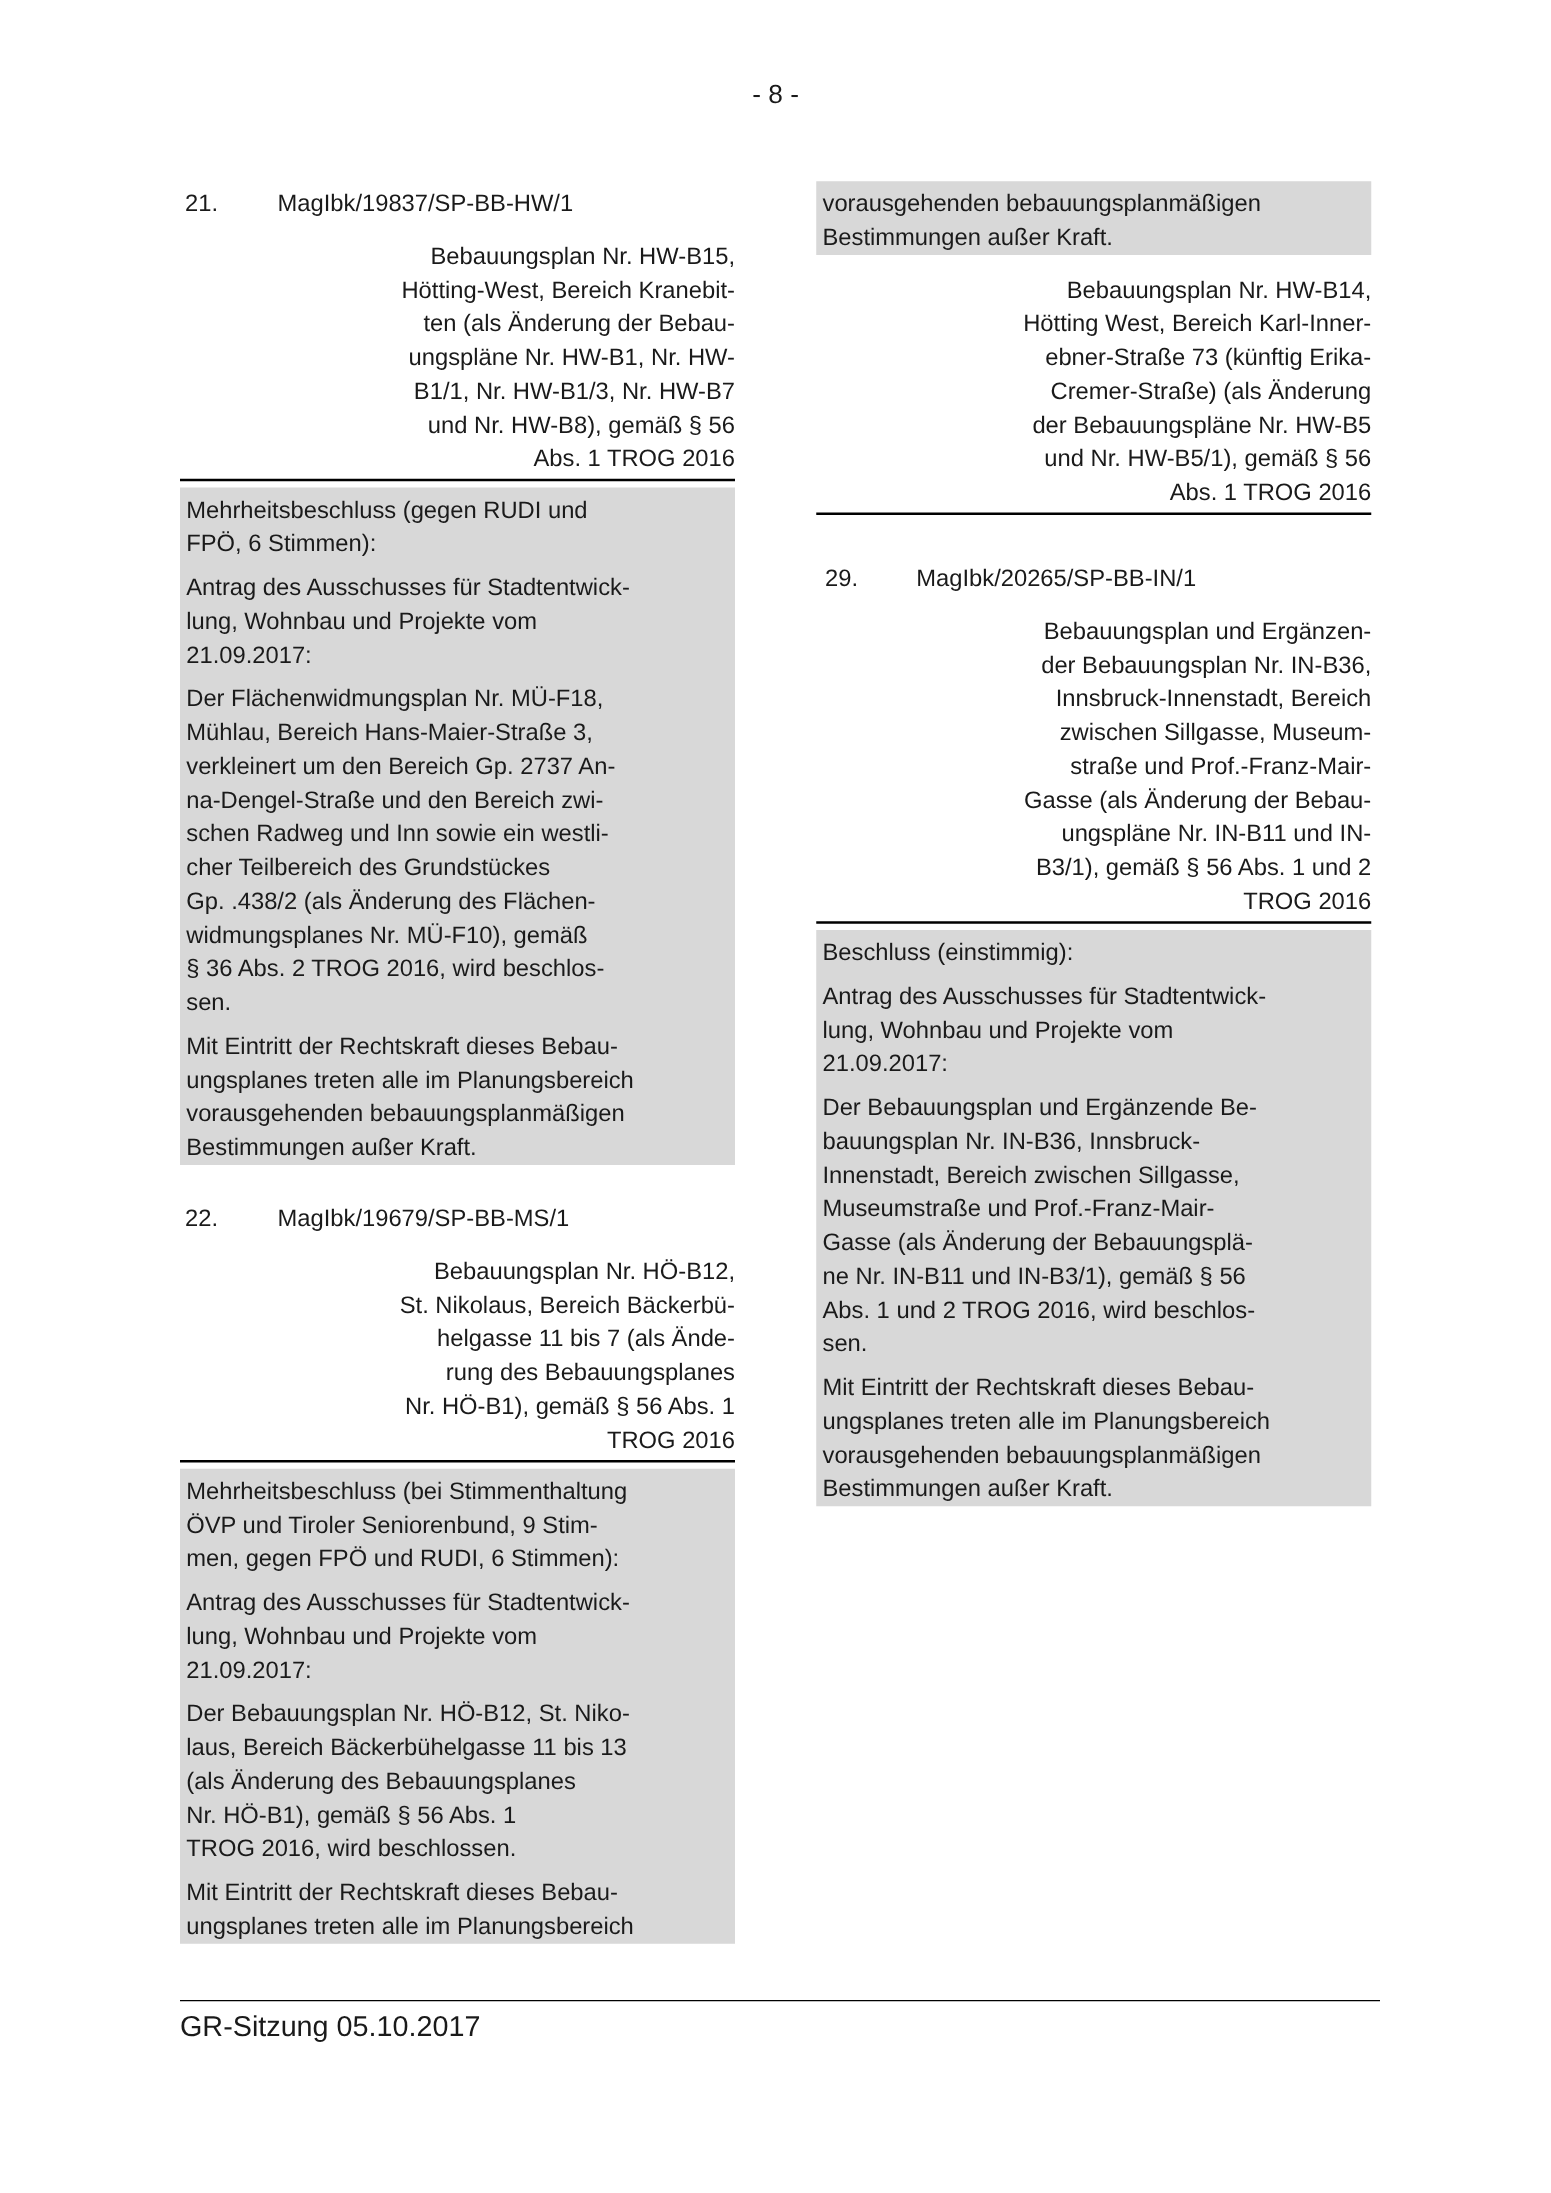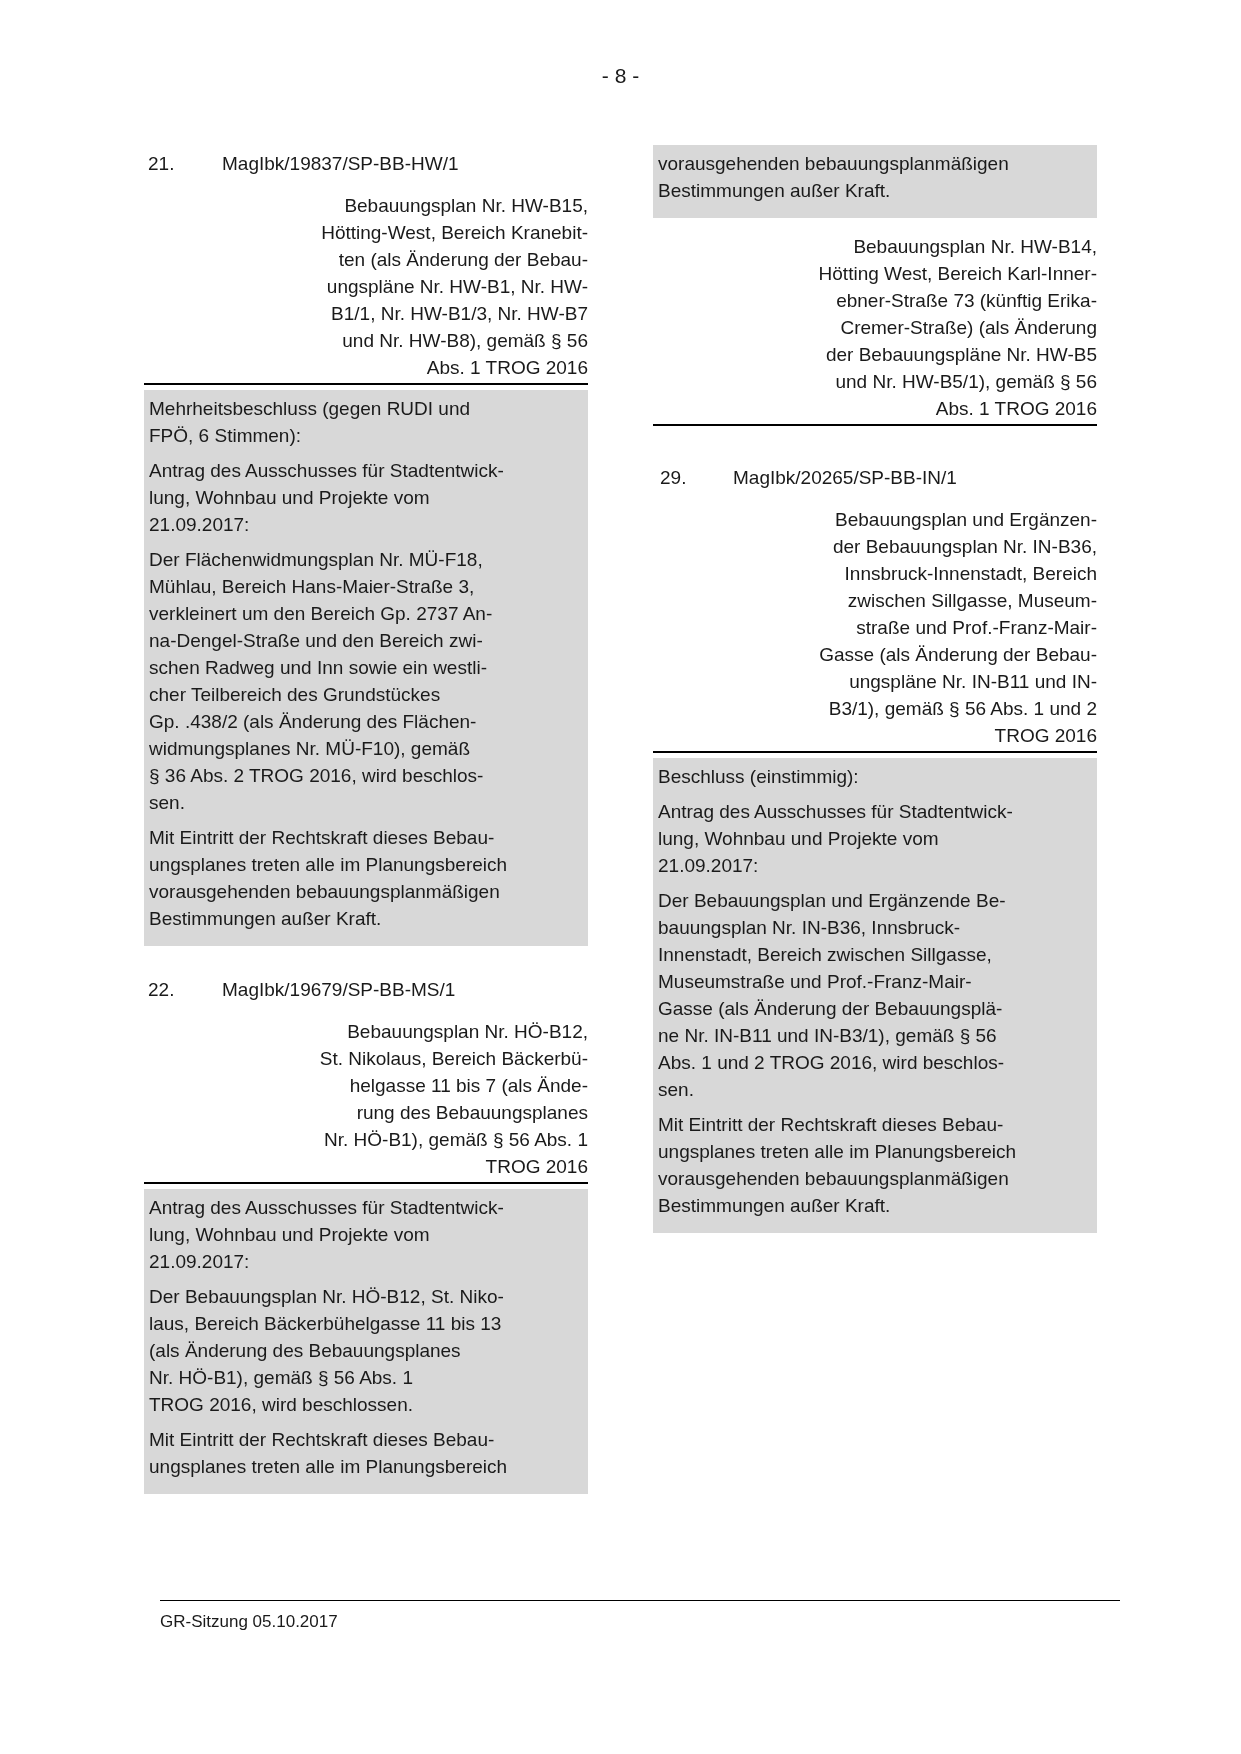--- a/index.html
+++ b/index.html
@@ -46,38 +46,37 @@
   .rule {
     border: 0;
     border-top: 2px solid #000000;
     margin: 2px 0 0 0;
     width: 100%;
   }
 
   .decision {
     margin-top: 5px;
     background: #d8d8d8;
-    padding: 5px 6px 14px 5px;
+    padding: 5px 6px 0 5px;
   }
   .decision p { margin: 0; white-space: pre-line; }
   .decision p + p { margin-top: 8px; }
   .decision-cont { margin-top: 0; }
 
   .item-22 { margin-top: 30px; }
   .item-23 { margin-top: 11px; }
   .item-24 { margin-top: 38px; }
 
   .footer {
     position: absolute;
     left: 144px;
     top: 1600px;
     width: 960px;
-    font-size: 17px;
+    font-size: 23px;
     line-height: 27px;
-    margin-left: 16px;
   }
   .footer-rule {
     border: 0;
     border-top: 1.5px solid #000000;
     margin: 0;
     width: 100%;
   }
   .footer-text { margin-top: 7px; }
 </style>
 </head>
@@ -129,20 +128,23 @@
       <span class="item-code">MagIbk/19679/SP-BB-MS/1</span>
     </div>
     <div class="item-desc">Bebauungsplan Nr. HÖ-B12,
 St. Nikolaus, Bereich Bäckerbü-
 helgasse 11 bis 7 (als Ände-
 rung des Bebauungsplanes
 Nr. HÖ-B1), gemäß § 56 Abs. 1
 TROG 2016</div>
     <hr class="rule">
     <div class="decision">
+      <p>Mehrheitsbeschluss (bei Stimmenthaltung
+ÖVP und Tiroler Seniorenbund, 9 Stim-
+men, gegen FPÖ und RUDI, 6 Stimmen):</p>
       <p>Antrag des Ausschusses für Stadtentwick-
 lung, Wohnbau und Projekte vom
 21.09.2017:</p>
       <p>Der Bebauungsplan Nr. HÖ-B12, St. Niko-
 laus, Bereich Bäckerbühelgasse 11 bis 13
 (als Änderung des Bebauungsplanes
 Nr. HÖ-B1), gemäß § 56 Abs. 1
 TROG 2016, wird beschlossen.</p>
       <p>Mit Eintritt der Rechtskraft dieses Bebau-
 ungsplanes treten alle im Planungsbereich</p>

